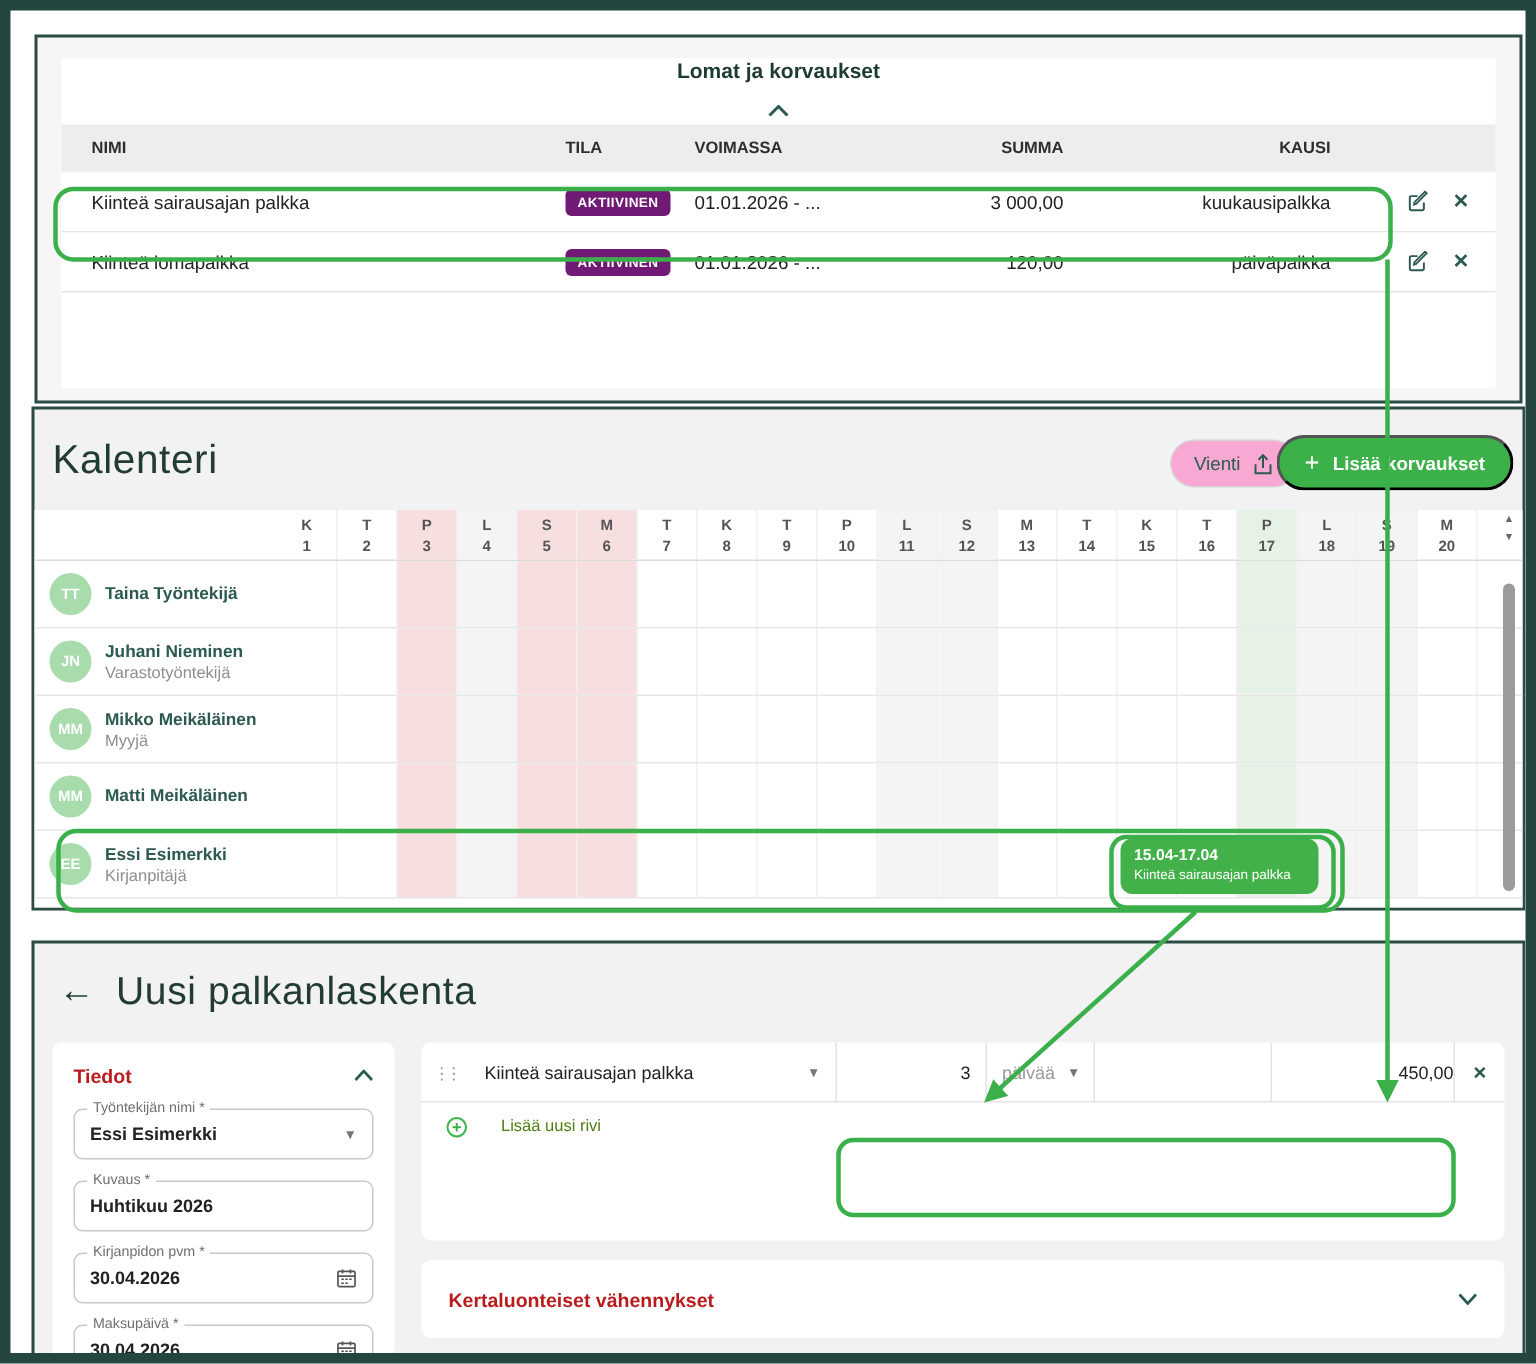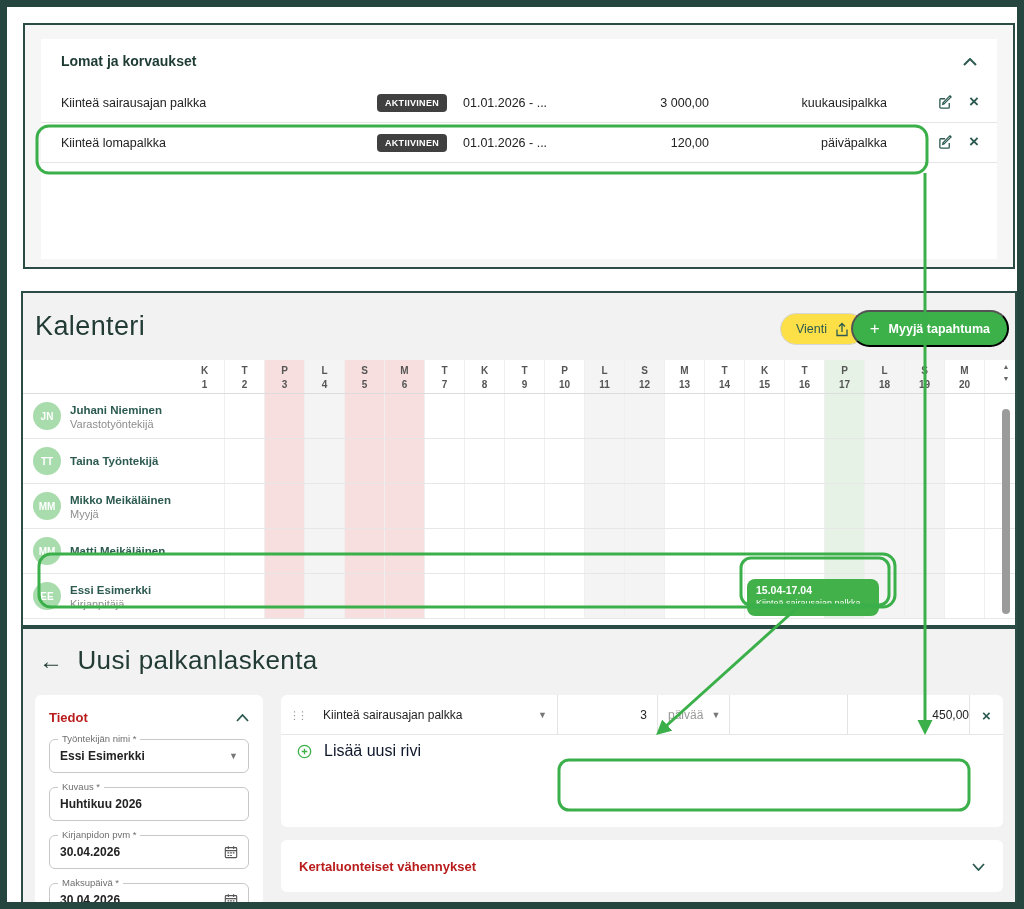--- a/index.html
+++ b/index.html
@@ -4,55 +4,55 @@
 <style>
   * { margin:0; padding:0; box-sizing:border-box; }
   html,body { width:1024px; height:909px; }
   body {
     position:relative; background:#fff;
     border:7px solid #25463e; overflow:hidden;
     font-family:"Liberation Sans", sans-serif; color:#222;
   }
   .panel { position:absolute; border:2px solid #2b4c44; }
   #p1 { left:16px; top:16px; width:992px; height:246px; background:#f6f6f6; }
-  #p2 { left:14px; top:284px; width:996px; height:336px; background:#f2f2f2; }
+  #p2 { left:14px; top:264px; width:996px; height:336px; background:#f2f2f2; }
   #p3 { left:14px; top:620px; width:996px; height:282px; background:#f2f2f2; overflow:hidden; }
 
   
   .card1 { position:absolute; left:16px; top:14px; right:16px; height:220px; background:#fff; }
-  .card1-head { height:44px; display:flex; align-items:center; justify-content:space-between; padding:0 20px; }
+  .card1-head { height:44px; display:flex; align-items:center; justify-content:space-between; padding:0 20px;flex-direction:column; }
   .sec-title { font-size:14px; font-weight:bold; color:#1e3b33; }
   .l-grid { display:grid; grid-template-columns:328px 88px 110px 142px 178px 1fr; align-items:center; }
   .l-head { background:#ededed; height:32px; font-size:11px; font-weight:bold; color:#2e2e2e; }
   .l-head > div:nth-child(1){ padding-left:20px; }
   .l-head > div:nth-child(2){ padding-left:8px; }
   .l-head > div:nth-child(3){ padding-left:6px; }
   .c-right { text-align:right; }
   .l-row { height:40px; border-bottom:1px solid #e4e4e4; background:#fff; font-size:12.5px; }
   .l-row > div:nth-child(1){ padding-left:20px; }
   .l-row > div:nth-child(2){ padding-left:8px; }
   .l-row > div:nth-child(3){ padding-left:6px; }
-  .badge { display:inline-block; background:#404040; color:#fff; font-size:9px; font-weight:bold;
+  .badge { display:inline-block; background:#701a75; color:#fff; font-size:9px; font-weight:bold;
            letter-spacing:.3px; padding:4px 8px; border-radius:4px; }
   .acts { text-align:right; padding-right:18px; color:#2c5a50; white-space:nowrap; }
   .acts .ic { display:inline-block; vertical-align:middle; cursor:pointer; }
   .acts .x { font-size:17px; font-weight:bold; margin-left:16px; color:#2c5a50; }
   .add-row { height:44px; display:flex; align-items:center; gap:9px; padding-left:20px;
              color:#2c5a50; font-size:12.5px; }
 
   .chev { display:inline-block; }
 
   
   .cal-title { position:absolute; left:12px; top:18px; font-size:27px; font-weight:400;
                color:#223c35; letter-spacing:.4px; }
   .month-nav { position:absolute; left:0; right:0; top:26px; text-align:right; font-size:17px;
                font-weight:bold; color:#21413a;padding-left:24px; }
   .month-nav .nav { font-weight:normal; font-size:18px; color:#2c5a50; margin:0 20px; cursor:pointer; }
   .btn-vienti { position:absolute; right:150px; top:20px; height:32px; border-radius:16px;
-                border:1px solid #d6d6d6; background:#fde047; color:#2c5a50; font-size:12.5px;
+                border:1px solid #d6d6d6; background:#f9a8d4; color:#2c5a50; font-size:12.5px;
                 display:flex; align-items:center; gap:8px; padding:0 15px; }
   .btn-add { position:absolute; right:6px; top:17px; height:37px; border-radius:19px; background:#3cb14a;
              color:#fff; font-size:12.5px; font-weight:bold; display:flex; align-items:center;
              gap:9px; padding:0 17px; }
   .btn-add .plus { font-size:17px; font-weight:normal; }
   .cal-grid { position:absolute; left:0; top:67px; width:992px; height:265px; background:#fff; }
   .cal-head { display:flex; height:34px; border-bottom:1px solid #dcdcdc; }
   .nh { width:162px; }
   .day-h { width:40px; text-align:center; font-size:10px; font-weight:bold; color:#555;
            padding-top:4px; line-height:1.35; border-right:1px solid #f0f0f0; }
@@ -99,40 +99,48 @@
   .p-head .r { text-align:right; padding-right:8px; }
   .p-row { height:40px; border-bottom:1px solid #e6e6e6; font-size:12px; }
   .p-row > div { height:40px; display:flex; align-items:center; }
   .handle { color:#999; font-size:11px; letter-spacing:-3px; padding-left:8px; }
   .p-nimi { padding:0 10px 0 16px; justify-content:space-between; }
   .p-cell-b { border-left:1px solid #e3e3e3; }
   .p-maara { justify-content:flex-end; padding-right:10px; }
   .p-yks { color:#9a9a9a; padding-left:10px; gap:8px; }
   .p-sum { justify-content:flex-end; }
   .p-x { justify-content:center; color:#2c5a50; font-weight:bold; font-size:15px; }
-  .p-add { height:32px; display:flex; align-items:center; gap:12px; padding-left:16px;
-           color:#0f172a; font-size:16px; }
+  .p-add { height:32px; display:flex; align-items:center; gap:22px; padding-left:16px;
+           color:#4d7c0f; font-size:11px; }
   .card-kerta { left:258px; top:211px; width:722px; height:52px; display:flex; align-items:center;
                 justify-content:space-between; padding:0 18px; }
 
   
   #anno { position:absolute; left:0; top:0; width:1024px; height:909px; z-index:60; pointer-events:none; }
 </style>
 </head>
 <body>
 
 <div class="panel" id="p1">
   <div class="card1">
     <div class="card1-head">
       <div class="sec-title">Lomat ja korvaukset</div>
       <span class="chev">
         <svg width="14" height="8">
             <path d="M1 7 L7 1 L13 7" stroke="#2c5a50" stroke-width="2" fill="none"></path>
           </svg>
       </span>
+    </div>
+    <div class="l-grid l-head">
+      <div>NIMI</div>
+      <div>TILA</div>
+      <div>VOIMASSA</div>
+      <div class="c-right">SUMMA</div>
+      <div class="c-right">KAUSI</div>
+      <div></div>
     </div>
     <div id="lomat-rows">
         <div class="l-grid l-row">
           <div>Kiinteä sairausajan palkka</div>
           <div><div class="badge" style="display: inline-block;">AKTIIVINEN</div></div>
           <div>01.01.2026 - ...</div>
           <div class="c-right">3 000,00</div>
           <div class="c-right">kuukausipalkka</div>
           <div class="acts"><span class="ic"><svg width="15" height="15" viewBox="0 0 16 16">
                 <path d="M12 8.5V13a1 1 0 0 1-1 1H3a1 1 0 0 1-1-1V5a1 1 0 0 1 1-1h4.5" fill="none" stroke="#2c5a50" stroke-width="1.4"></path>
@@ -162,21 +170,21 @@
     <span class="nav">›</span>
   </div>
   <button class="btn-vienti">
     <span>Vienti</span>
     <svg width="14" height="15" viewBox="0 0 14 15">
       <path d="M7 10V2 M4 4.5 L7 1.5 L10 4.5 M2 7.5 v6 h10 v-6" stroke="#2c5a50" stroke-width="1.3" fill="none"></path>
     </svg>
   </button>
   <button class="btn-add">
     <span class="plus">+</span>
-    <span>Myyjä tapahtuma</span>
+    <span>Lisää korvaukset</span>
   </button>
 
   <div class="cal-grid">
     <div class="cal-head" id="cal-head">
       <div class="nh"></div>
     <div class="day-h t-n">K<br>1</div>
         <div class="day-h t-n">T<br>2</div>
         <div class="day-h t-ho">P<br>3</div>
         <div class="day-h t-we">L<br>4</div>
         <div class="day-h t-ho">S<br>5</div>
@@ -192,52 +200,52 @@
         <div class="day-h t-n">K<br>15</div>
         <div class="day-h t-n">T<br>16</div>
         <div class="day-h t-sel">P<br>17</div>
         <div class="day-h t-we">L<br>18</div>
         <div class="day-h t-we">S<br>19</div>
         <div class="day-h t-n">M<br>20</div>
       </div>
     <div id="cal-body">
         <div class="cal-row">
           <div class="name-c">
+            <div class="avatar">TT</div>
+            <div>
+              <div class="emp-name">Taina Työntekijä</div>
+            </div>
+          </div>
+          <div class="day-c t-n"></div>
+          <div class="day-c t-n"></div>
+          <div class="day-c t-ho"></div>
+          <div class="day-c t-we"></div>
+          <div class="day-c t-ho"></div>
+          <div class="day-c t-ho"></div>
+          <div class="day-c t-n"></div>
+          <div class="day-c t-n"></div>
+          <div class="day-c t-n"></div>
+          <div class="day-c t-n"></div>
+          <div class="day-c t-we"></div>
+          <div class="day-c t-we"></div>
+          <div class="day-c t-n"></div>
+          <div class="day-c t-n"></div>
+          <div class="day-c t-n"></div>
+          <div class="day-c t-n"></div>
+          <div class="day-c t-sel"></div>
+          <div class="day-c t-we"></div>
+          <div class="day-c t-we"></div>
+          <div class="day-c t-n"></div>
+        </div>
+        <div class="cal-row">
+          <div class="name-c">
             <div class="avatar">JN</div>
             <div>
               <div class="emp-name">Juhani Nieminen</div>
               <div class="emp-role">Varastotyöntekijä</div>
-            </div>
-          </div>
-          <div class="day-c t-n"></div>
-          <div class="day-c t-n"></div>
-          <div class="day-c t-ho"></div>
-          <div class="day-c t-we"></div>
-          <div class="day-c t-ho"></div>
-          <div class="day-c t-ho"></div>
-          <div class="day-c t-n"></div>
-          <div class="day-c t-n"></div>
-          <div class="day-c t-n"></div>
-          <div class="day-c t-n"></div>
-          <div class="day-c t-we"></div>
-          <div class="day-c t-we"></div>
-          <div class="day-c t-n"></div>
-          <div class="day-c t-n"></div>
-          <div class="day-c t-n"></div>
-          <div class="day-c t-n"></div>
-          <div class="day-c t-sel"></div>
-          <div class="day-c t-we"></div>
-          <div class="day-c t-we"></div>
-          <div class="day-c t-n"></div>
-        </div>
-        <div class="cal-row">
-          <div class="name-c">
-            <div class="avatar">TT</div>
-            <div>
-              <div class="emp-name">Taina Työntekijä</div>
             </div>
           </div>
           <div class="day-c t-n"></div>
           <div class="day-c t-n"></div>
           <div class="day-c t-ho"></div>
           <div class="day-c t-we"></div>
           <div class="day-c t-ho"></div>
           <div class="day-c t-ho"></div>
           <div class="day-c t-n"></div>
           <div class="day-c t-n"></div>

